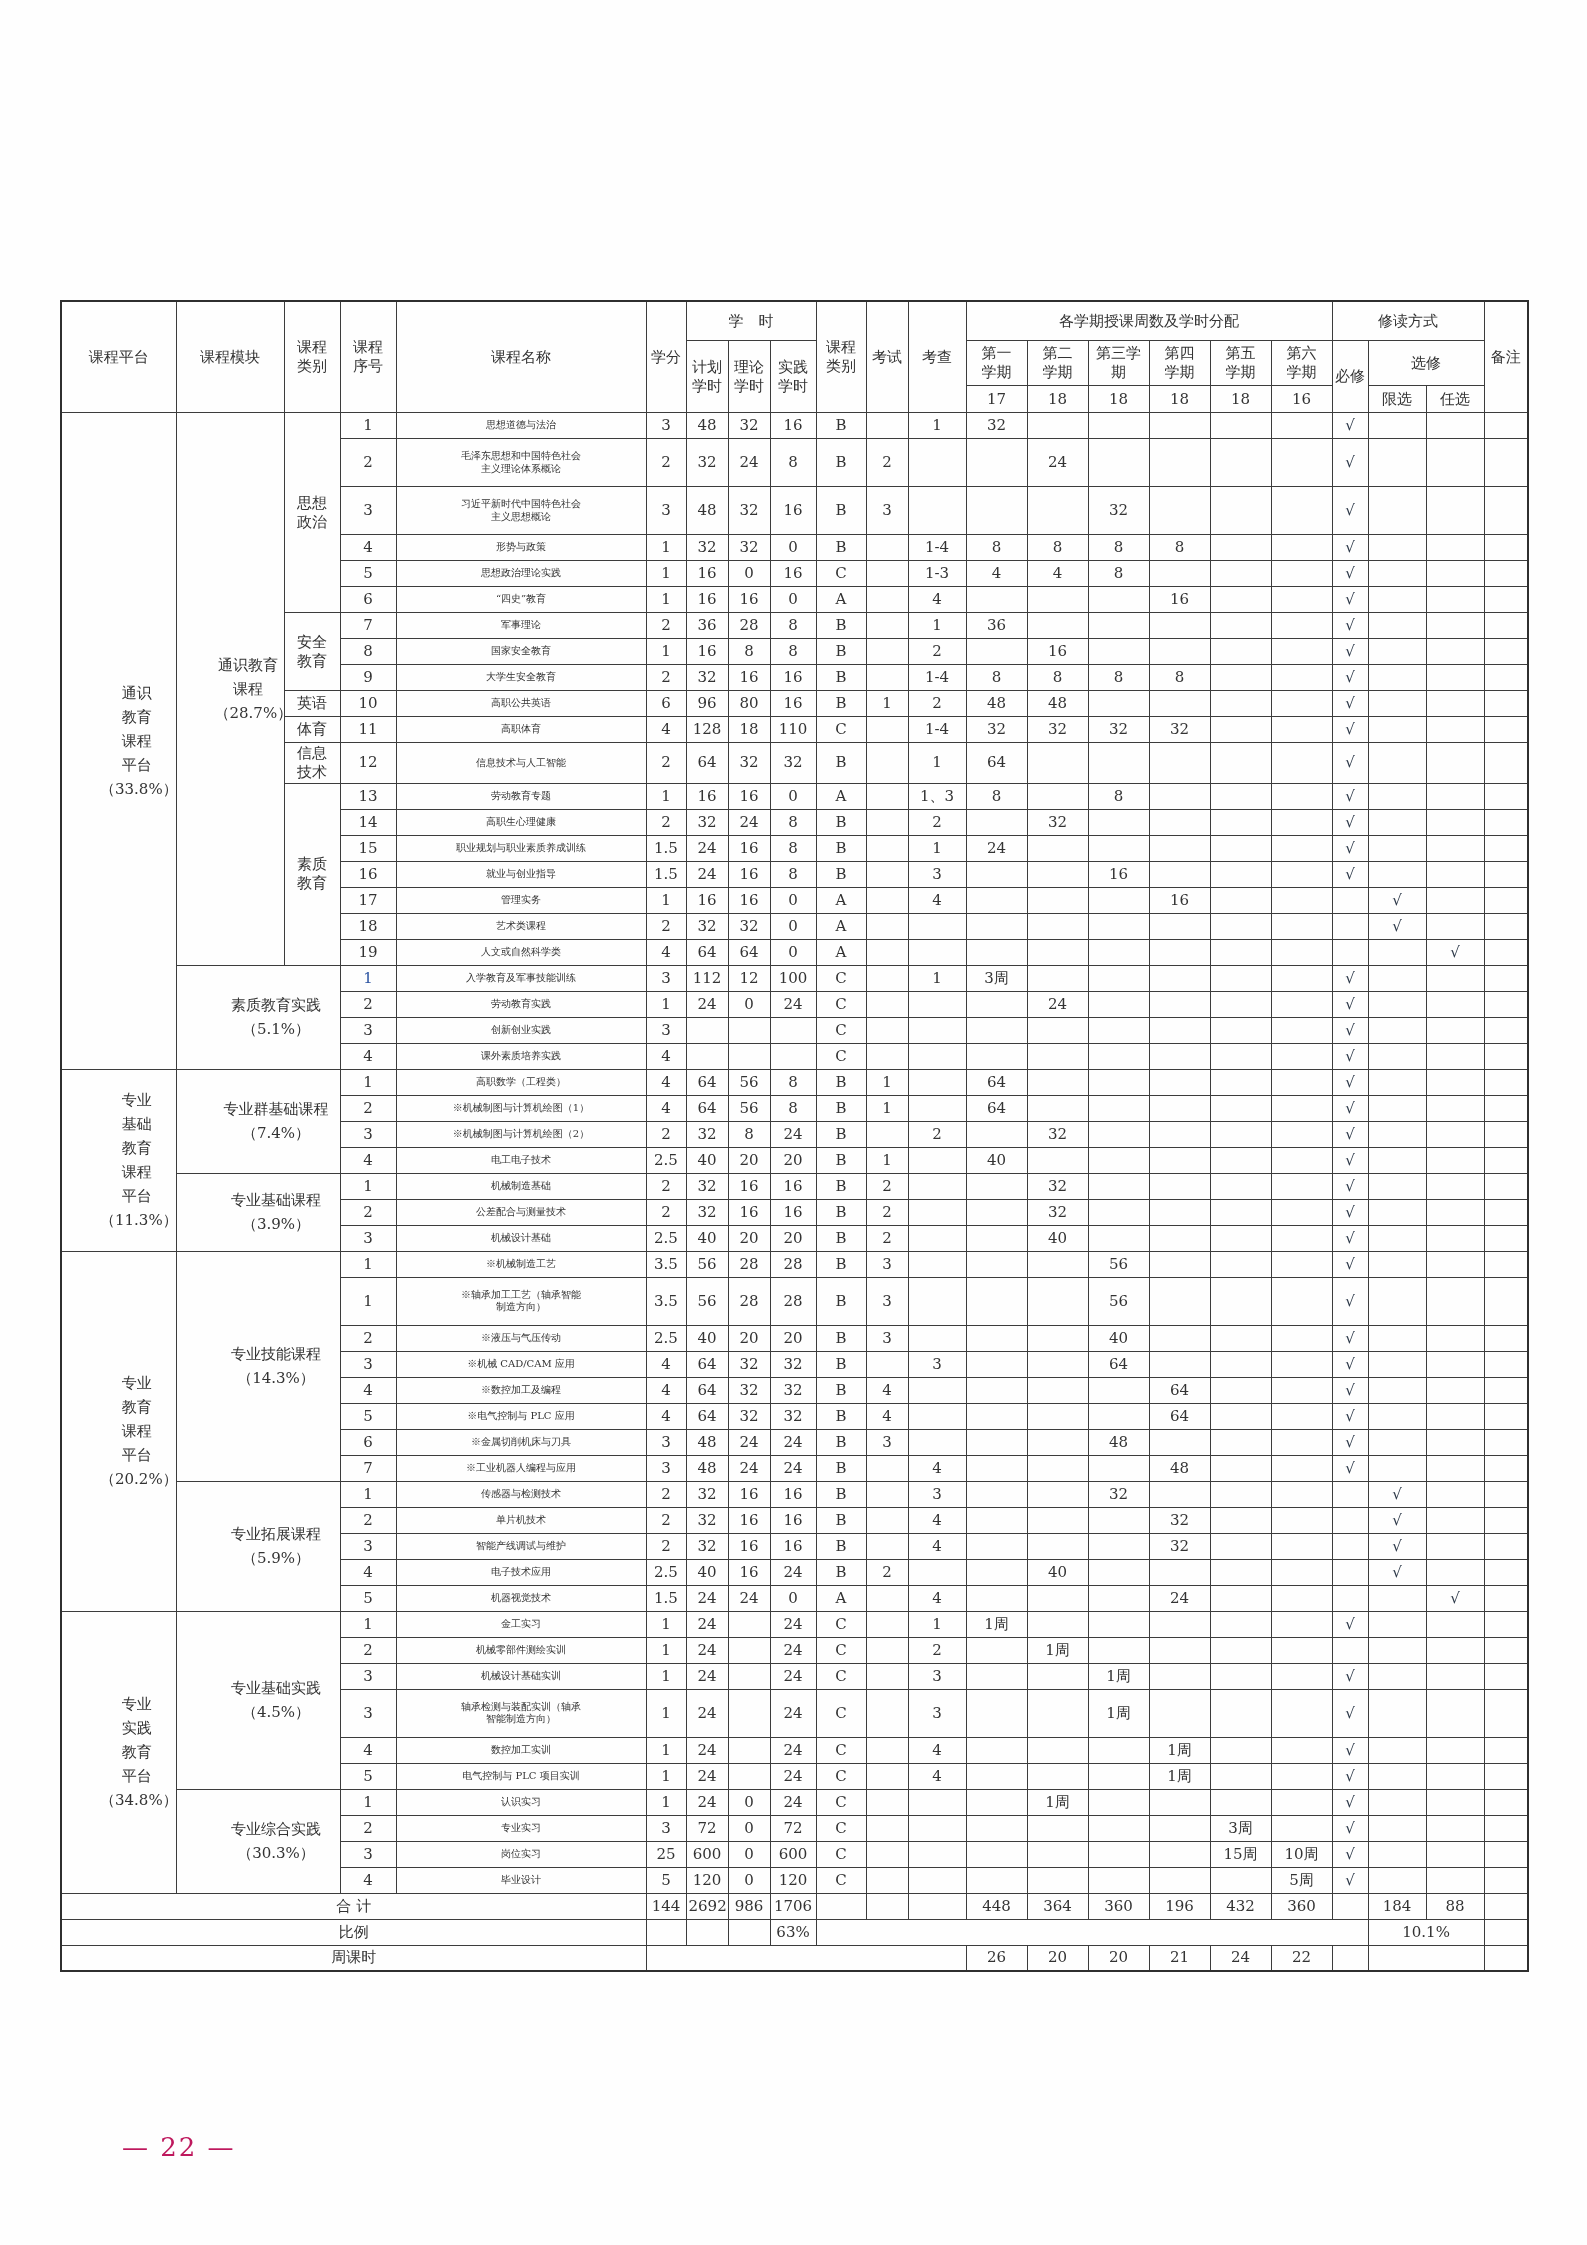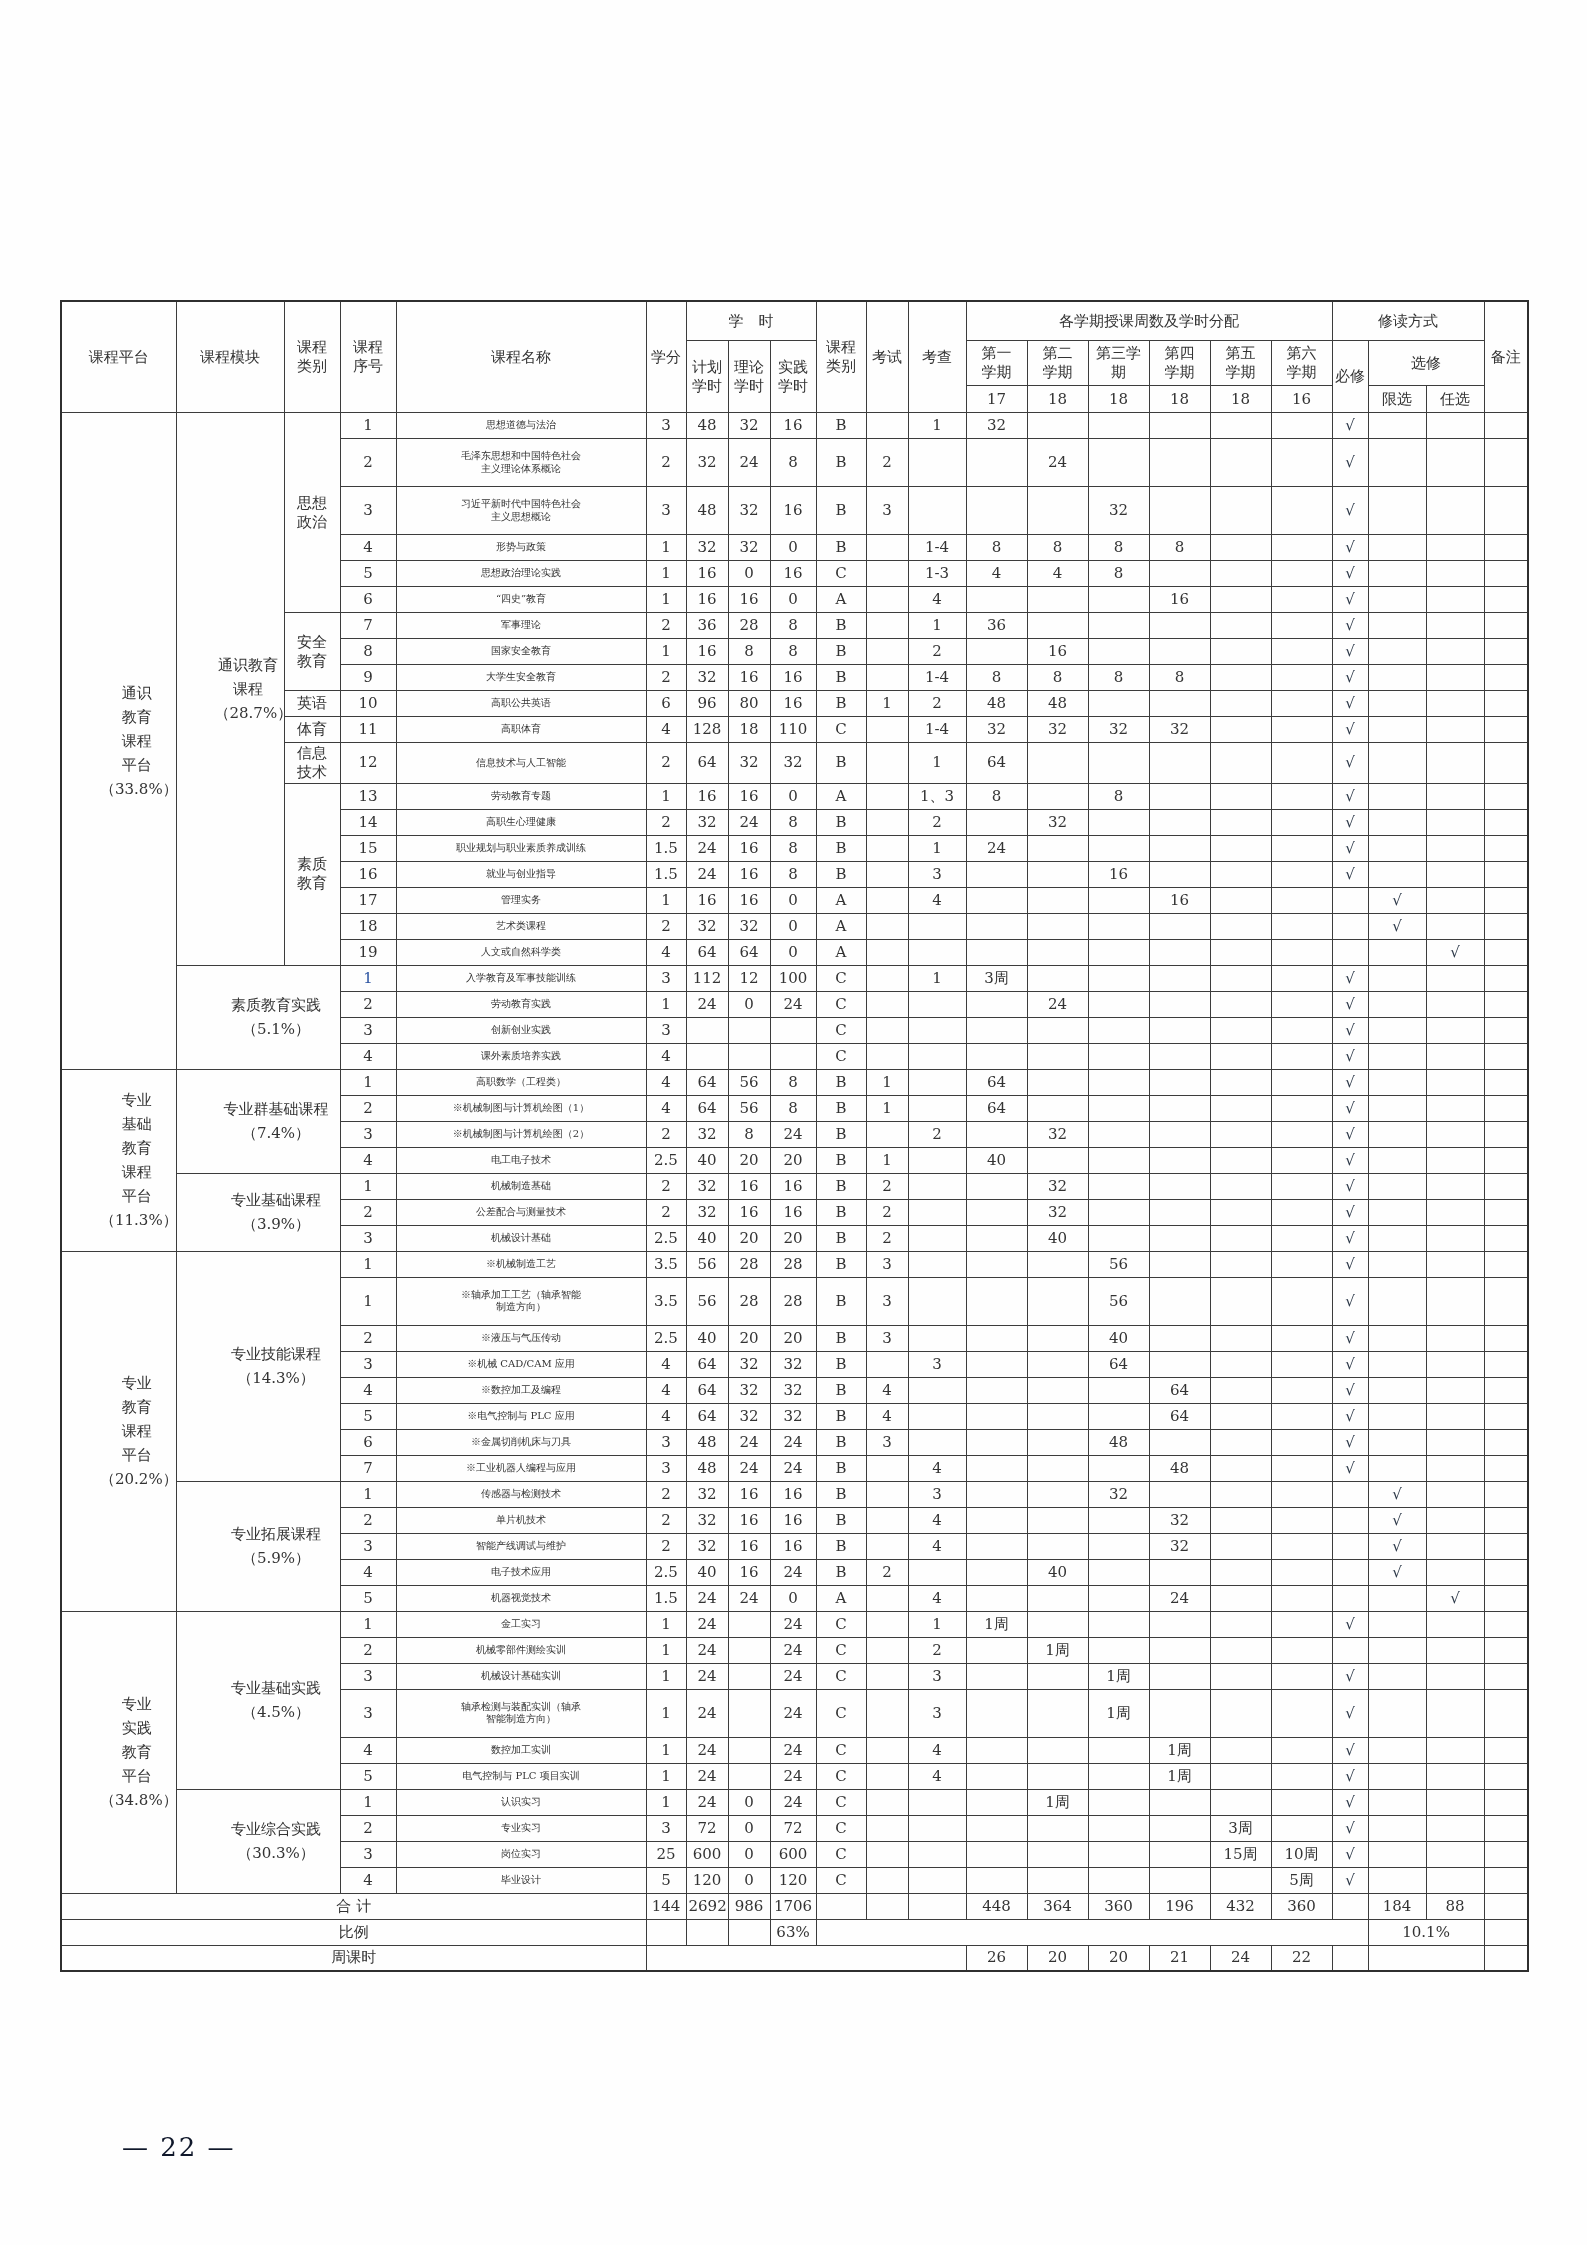--- a/index.html
+++ b/index.html
@@ -23,21 +23,21 @@
   .plan thead tr.h3 th { height:24px; }
   .plan tbody tr { height:26px; }
   td.plat, td.mod { line-height:1.6;padding-left:38px; }
   td.cname { font-size:10px; }
   td.chk { font-size:15px; color:#2e3a4a; }
   tr.totals { height:46px; }
   tr.ratio  { height:36px; }
   tr.weekly { height:52px; }
   .pagenum {
     position:absolute; left:122px; top:2132px;
-    font-size:26px; letter-spacing:2px; color:#0f172a;
+    font-size:26px; letter-spacing:2px; color:#be185d;
     font-family:"DejaVu Serif","Liberation Serif",serif;
   }
 </style>
 </head>
 <body>
 
 <div class="sheet">
 
   <table class="plan">
     <colgroup>

